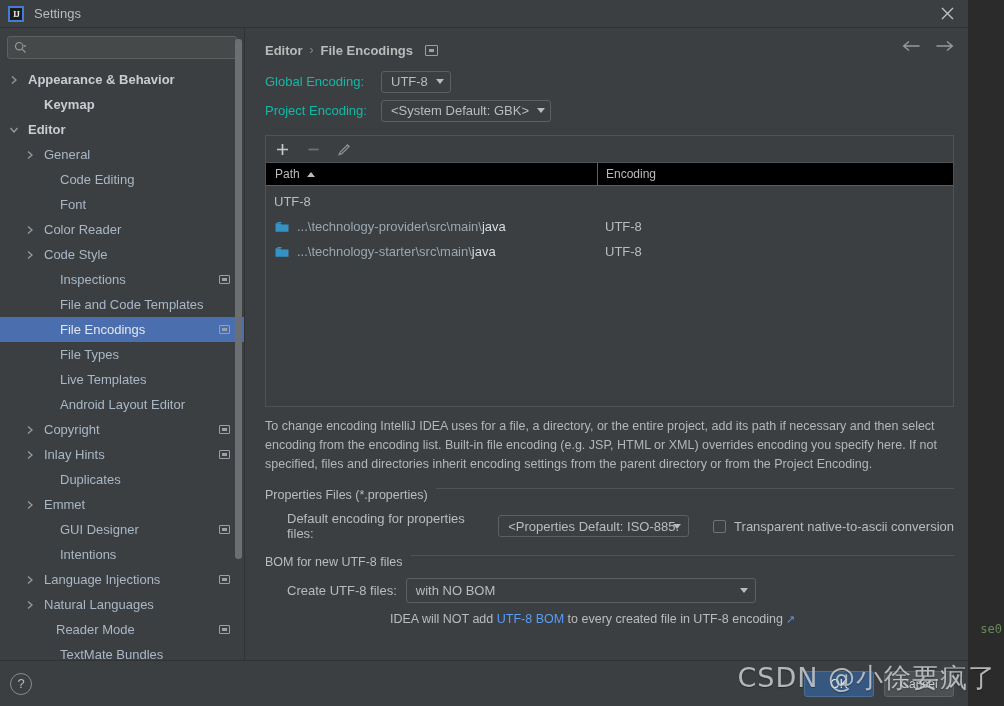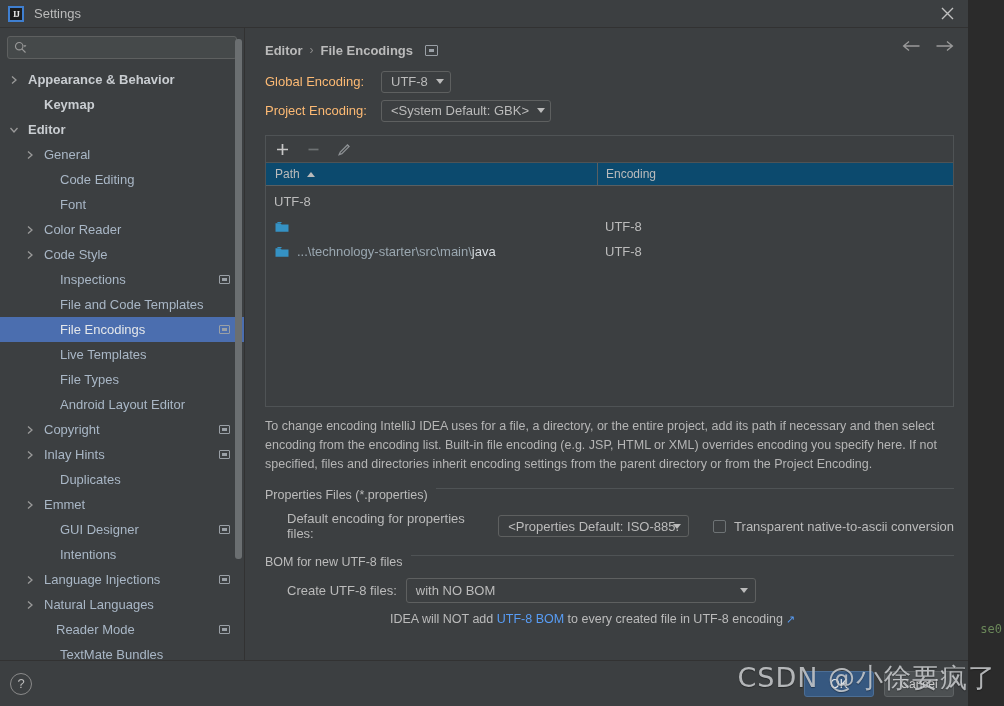--- a/index.html
+++ b/index.html
@@ -140,21 +140,21 @@
   .nav-arrows {
     position: absolute; right: 14px; top: 12px;
     display: flex; gap: 14px; align-items: center;
   }
   .nav-arrow { color: #9a9a9a; display: flex; }
   
   .enc-row {
     display: flex; align-items: center; height: 27px;
     margin-top: 2px;
   }
-  .enc-label { font-size: 13px; color: #fdba74; width: 116px; flex: none; }
+  .enc-label { font-size: 13px; color: #14b8a6; width: 116px; flex: none; }
   .combo {
     height: 22px; border: 1px solid #5e6060; border-radius: 3px;
     background: #3c3f41; display: inline-flex; align-items: center;
     padding: 0 6px 0 9px; font-size: 13px; color: #bbbbbb;
     white-space: nowrap; overflow: hidden;
   }
   .combo .caret {
     margin-left: 8px; flex: none;
     width: 0; height: 0;
     border-left: 4px solid transparent; border-right: 4px solid transparent;
@@ -171,21 +171,21 @@
     height: 272px; flex: none;
   }
   .tbl-toolbar {
     height: 27px; flex: none; display: flex; align-items: center;
     padding-left: 8px; gap: 14px;
     border-bottom: 1px solid #4f5355;
   }
   .tb-icon { display: flex; align-items: center; justify-content: center; width: 17px; height: 17px; }
   .tbl-head {
     height: 23px; flex: none; display: flex; align-items: center;
-    background: #0c4a6e; border-bottom: 1px solid #5a5f61;
+    background: #000000; border-bottom: 1px solid #5a5f61;
     font-size: 12px; color: #bbbbbb;
   }
   .th-path { width: 331px; flex: none; padding-left: 9px; display: flex; align-items: center; }
   .th-enc { flex: 1; padding-left: 8px; border-left: 1px solid #5a5f61; height: 100%; display: flex; align-items: center; }
   .sort-arrow {
     margin-left: 7px; width: 0; height: 0;
     border-left: 4px solid transparent; border-right: 4px solid transparent;
     border-bottom: 5px solid #bbbbbb;
   }
   .tbl-body { flex: 1; background: #3c3f41; padding-top: 3px; }
@@ -352,25 +352,25 @@
               <span class="tw" style="margin-left: 38px;"></span>
               <span class="tree-label" style="margin-left: 6px;">File and Code Templates</span>
             </div>
             <div class="tree-row selected">
               <span class="tw" style="margin-left: 38px;"></span>
               <span class="tree-label" style="margin-left: 6px;">File Encodings</span>
               <span class="tree-badge"></span>
             </div>
             <div class="tree-row">
               <span class="tw" style="margin-left: 38px;"></span>
+              <span class="tree-label" style="margin-left: 6px;">File Types</span>
+            </div>
+            <div class="tree-row">
+              <span class="tw" style="margin-left: 38px;"></span>
               <span class="tree-label" style="margin-left: 6px;">Live Templates</span>
-            </div>
-            <div class="tree-row">
-              <span class="tw" style="margin-left: 38px;"></span>
-              <span class="tree-label" style="margin-left: 6px;">File Types</span>
             </div>
             <div class="tree-row">
               <span class="tw" style="margin-left: 38px;"></span>
               <span class="tree-label" style="margin-left: 6px;">Android Layout Editor</span>
             </div>
             <div class="tree-row">
               <span class="tw" style="margin-left: 22px;">
                 <svg width="8" height="10" viewBox="0 0 8 10">
                   <path d="M2 1.5 L6 5 L2 8.5" stroke="#9a9a9a" stroke-width="1.3" fill="none"></path>
                 </svg>
@@ -512,20 +512,21 @@
                 <div class="td-enc">UTF-8</div>
               </div>
               <div class="trow">
                 <div class="td-path">
                   <span class="folder-icon">
                     <svg width="14" height="12" viewBox="0 0 14 12">
                       <path d="M0.5 2.2 L0.5 10.8 L13.5 10.8 L13.5 3.6 L6.6 3.6 L5.3 2.2 Z" fill="#3592c4"></path>
                       <path d="M2.4 1 L6.2 1 L6.9 2.0 L2.4 2.0 Z" fill="#3592c4"></path>
                     </svg>
                   </span>
+                  <span class="path-text"><span>...\technology-provider\src\main\</span><span class="leaf">java</span></span>
                 </div>
                 <div class="td-enc">UTF-8</div>
               </div>
               <div class="trow">
                 <div class="td-path">
                   <span class="folder-icon">
                     <svg width="14" height="12" viewBox="0 0 14 12">
                       <path d="M0.5 2.2 L0.5 10.8 L13.5 10.8 L13.5 3.6 L6.6 3.6 L5.3 2.2 Z" fill="#3592c4"></path>
                       <path d="M2.4 1 L6.2 1 L6.9 2.0 L2.4 2.0 Z" fill="#3592c4"></path>
                     </svg>

